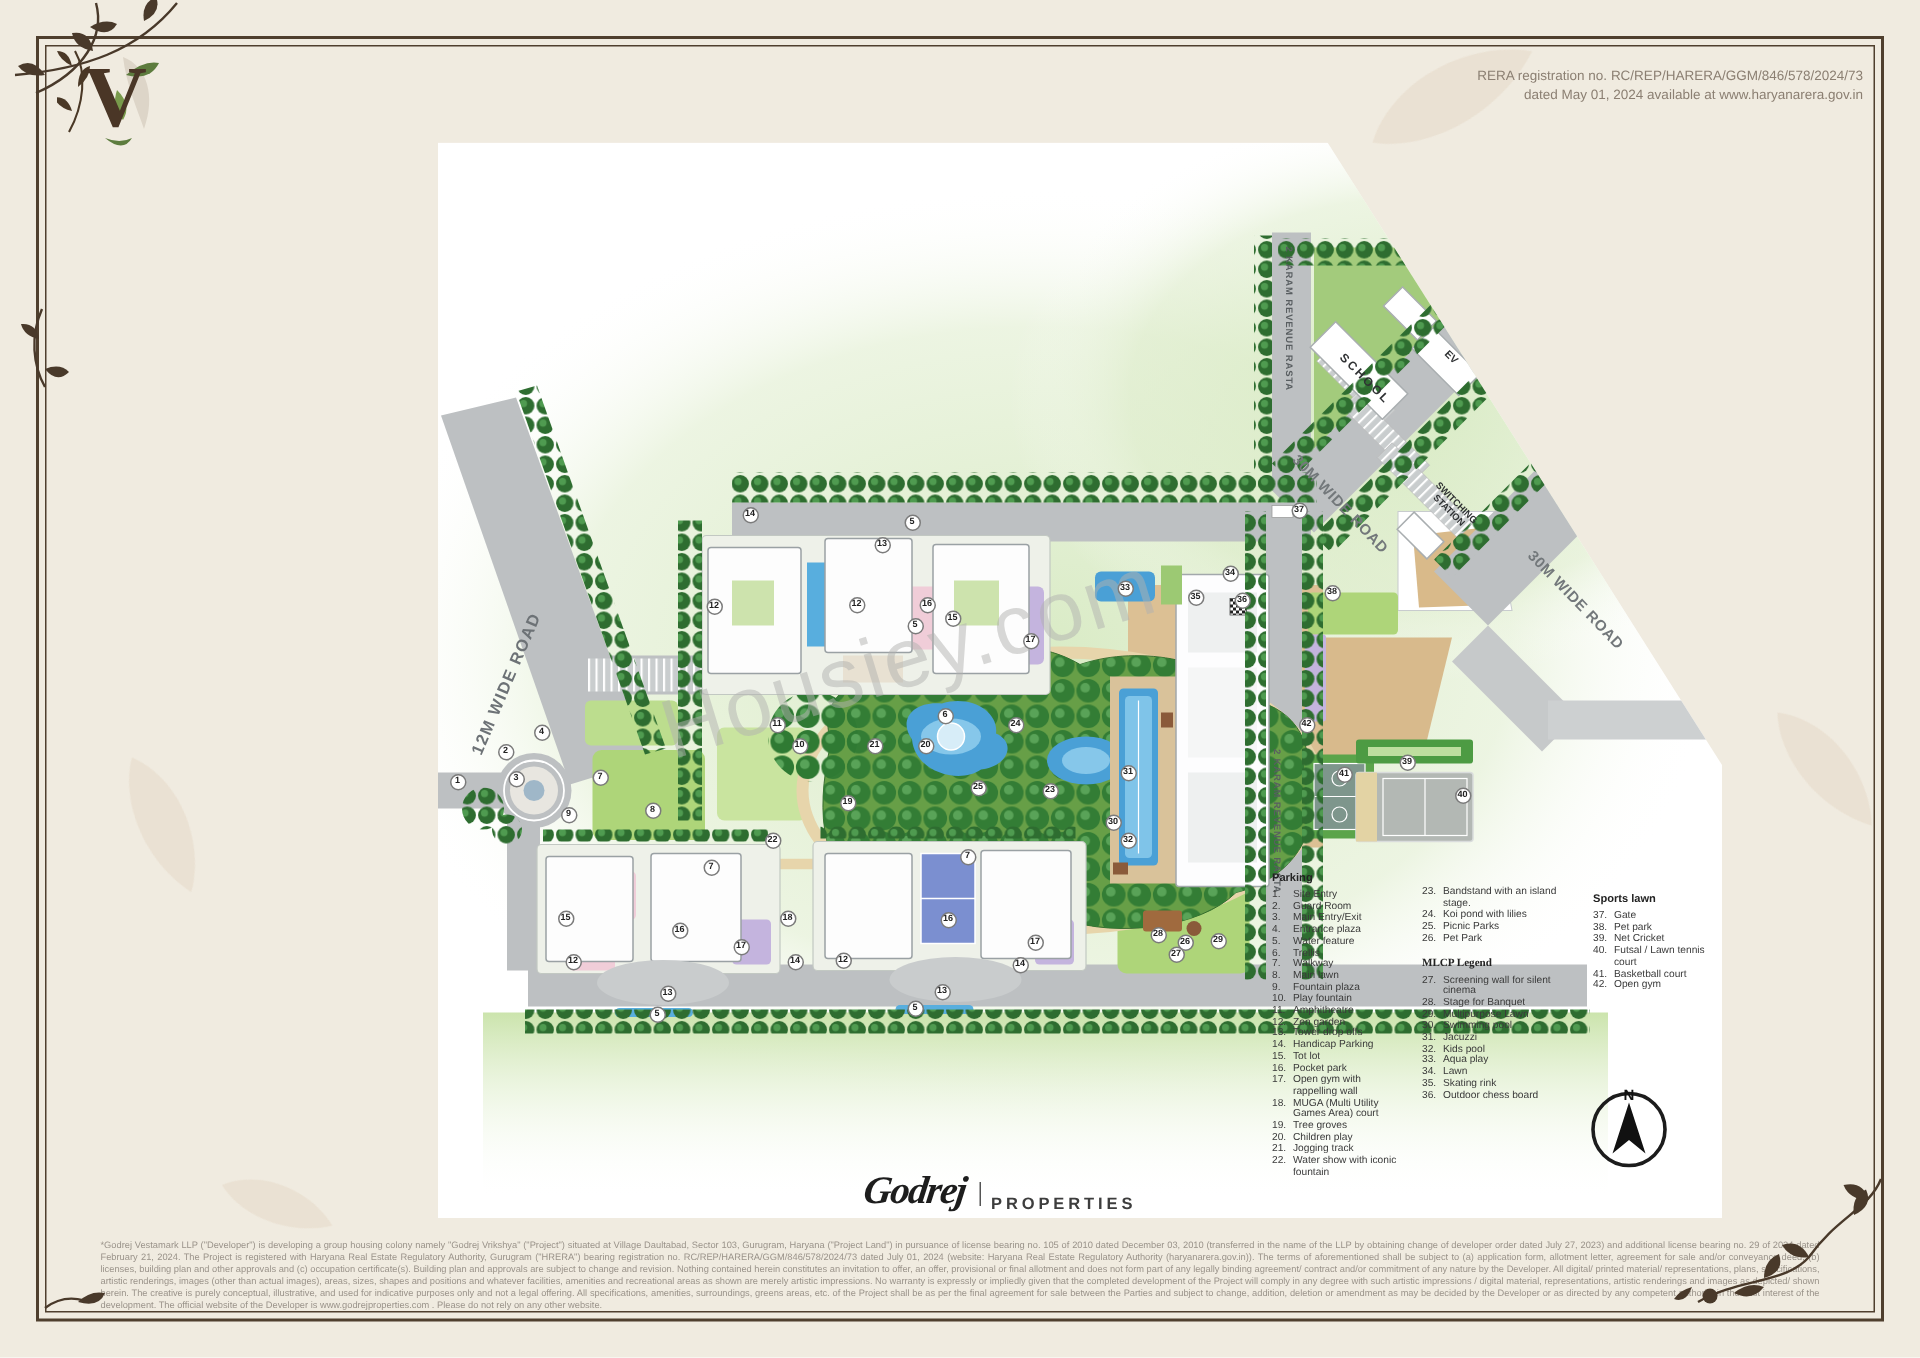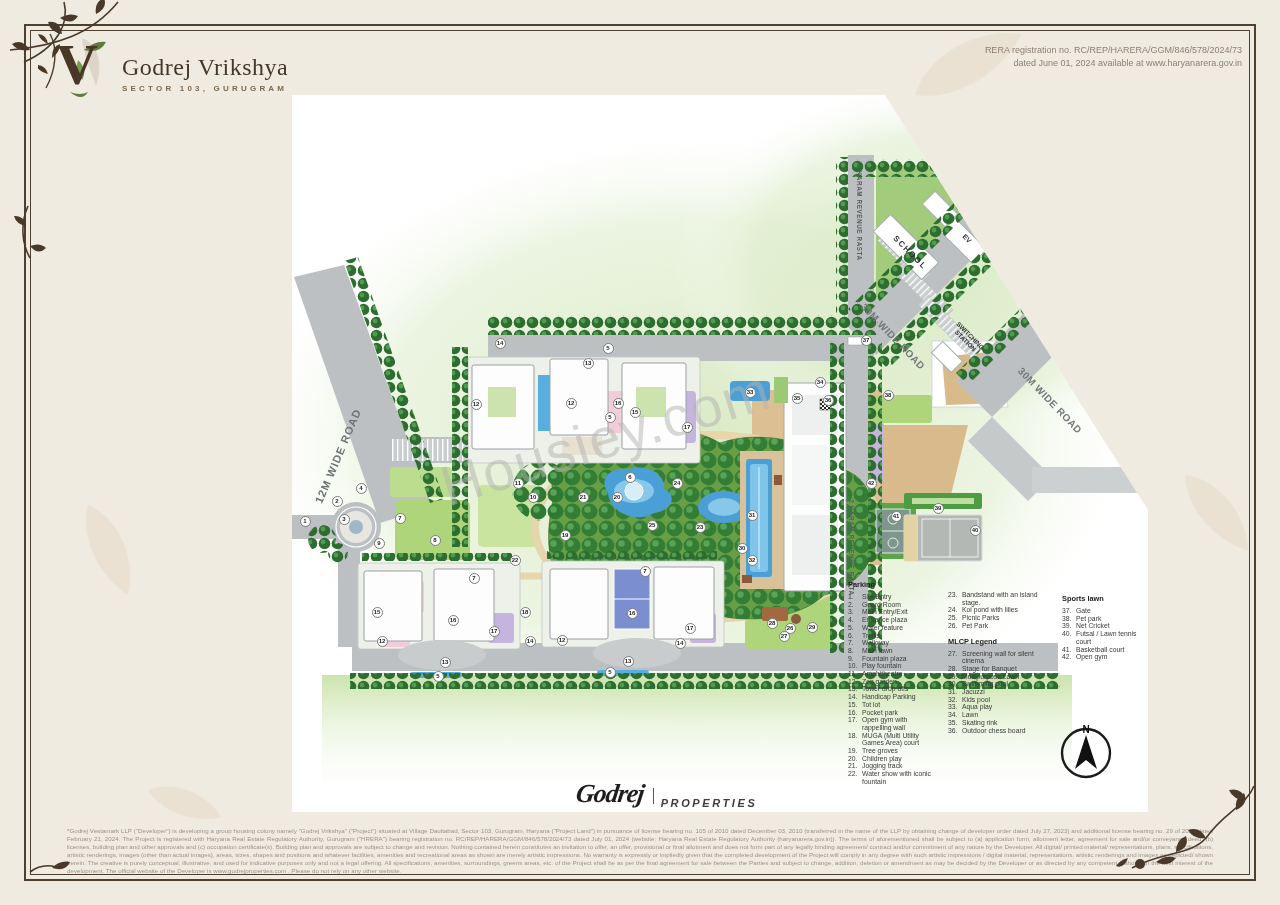--- a/index.html
+++ b/index.html
@@ -55,31 +55,31 @@
      border:.6px solid #7b7b7b;font-size:6px;font-weight:bold;color:#222;
      display:flex;align-items:center;justify-content:center;box-sizing:border-box;z-index:20;}
 
   
   .compass{position:absolute;left:765px;top:628px;z-index:25;}
 
   
   .legend{position:absolute;left:848px;top:580px;display:flex;gap:10px;z-index:30;}
   .lcol1{width:90px;} .lcol2{width:104px;margin-top:11px;} .lcol3{width:82px;margin-top:14px;}
   .lhead{font-size:7.4px;font-weight:bold;color:#222;margin-bottom:4px;}
-  .lhead2{margin-top:7px;margin-bottom:4px;}
+  .lhead2{margin-top:7px;margin-bottom:4px;font-family:Liberation Serif, serif;}
   .lrow{display:flex;font-size:6.8px;line-height:7.7px;color:#3a3a3a;}
   .lnum{width:14px;flex:none;}
   .ltxt{flex:1;}
 
   
   .footer-logo{position:absolute;left:576px;top:779px;display:flex;align-items:center;z-index:30;}
   .gscript{font-family:"Liberation Serif",serif;font-style:italic;font-weight:bold;
       font-size:26px;color:#1d1d1d;transform:skewX(-8deg);letter-spacing:-1px;}
   .gbar{width:1px;height:16px;background:#555;margin:4px 7px 0 9px;}
-  .gprop{font-size:11px;font-weight:bold;letter-spacing:2.6px;color:#3d3d3d;margin-top:17px;font-style:italic;}
+  .gprop{font-size:11px;font-weight:bold;letter-spacing:2.6px;color:#3d3d3d;margin-top:17px;}
 
   .disclaimer{position:absolute;left:67px;top:827px;width:1146px;font-size:6.2px;
       line-height:8px;color:#9a938a;text-align:justify;z-index:30;}
 
   .deco{position:absolute;left:0;top:0;z-index:45;pointer-events:none;}
 </style>
 </head>
 <body>
 
 <div class="frame-outer"></div>
@@ -92,29 +92,25 @@
       <path d="M12,4 C20,18 18,40 8,58" fill="none" stroke="#4a3826" stroke-width="1.4"></path>
       <path d="M10,14 q-8,-4 -10,-10 q8,0 10,10Z" fill="#4a3826"></path>
       <path d="M14,28 q8,-6 8,-14 q-8,2 -8,14Z" fill="#4a3826"></path>
       <path d="M10,44 q-9,-2 -12,-9 q9,-1 12,9Z" fill="#4a3826"></path>
       <path d="M46,20 q12,-10 22,-8 q-6,12 -22,8Z" fill="#5d7c3e"></path>
       <path d="M40,30 q-4,12 4,20 q6,-10 -4,-20Z" fill="#789a4b"></path>
       <path d="M32,62 q10,4 18,0 q-6,10 -18,0Z" fill="#5d7c3e"></path>
     </svg>
     <span class="vchar">V</span>
   </div>
-  <div class="brand-text">
-    <div class="brand-name">Godrej Vrikshya</div>
-    <div class="brand-loc">SECTOR 103, GURUGRAM</div>
-  </div>
 </div>
 
 <div class="rera">
   <div>RERA registration no. RC/REP/HARERA/GGM/846/578/2024/73</div>
-  <div>dated June 01, 2024 available at www.haryanarera.gov.in</div>
+  <div>dated May 01, 2024 available at www.haryanarera.gov.in</div>
 </div>
 
 <div class="map-panel">
 
   <svg class="plan" width="856" height="717" viewBox="0 0 856 717">
     <defs>
       <pattern id="tp" width="13" height="13" patternUnits="userSpaceOnUse">
         <circle cx="6.5" cy="6.5" r="5.8" fill="#2e6d30"></circle>
         <circle cx="5" cy="5" r="2.4" fill="#4f9b50"></circle>
       </pattern>

